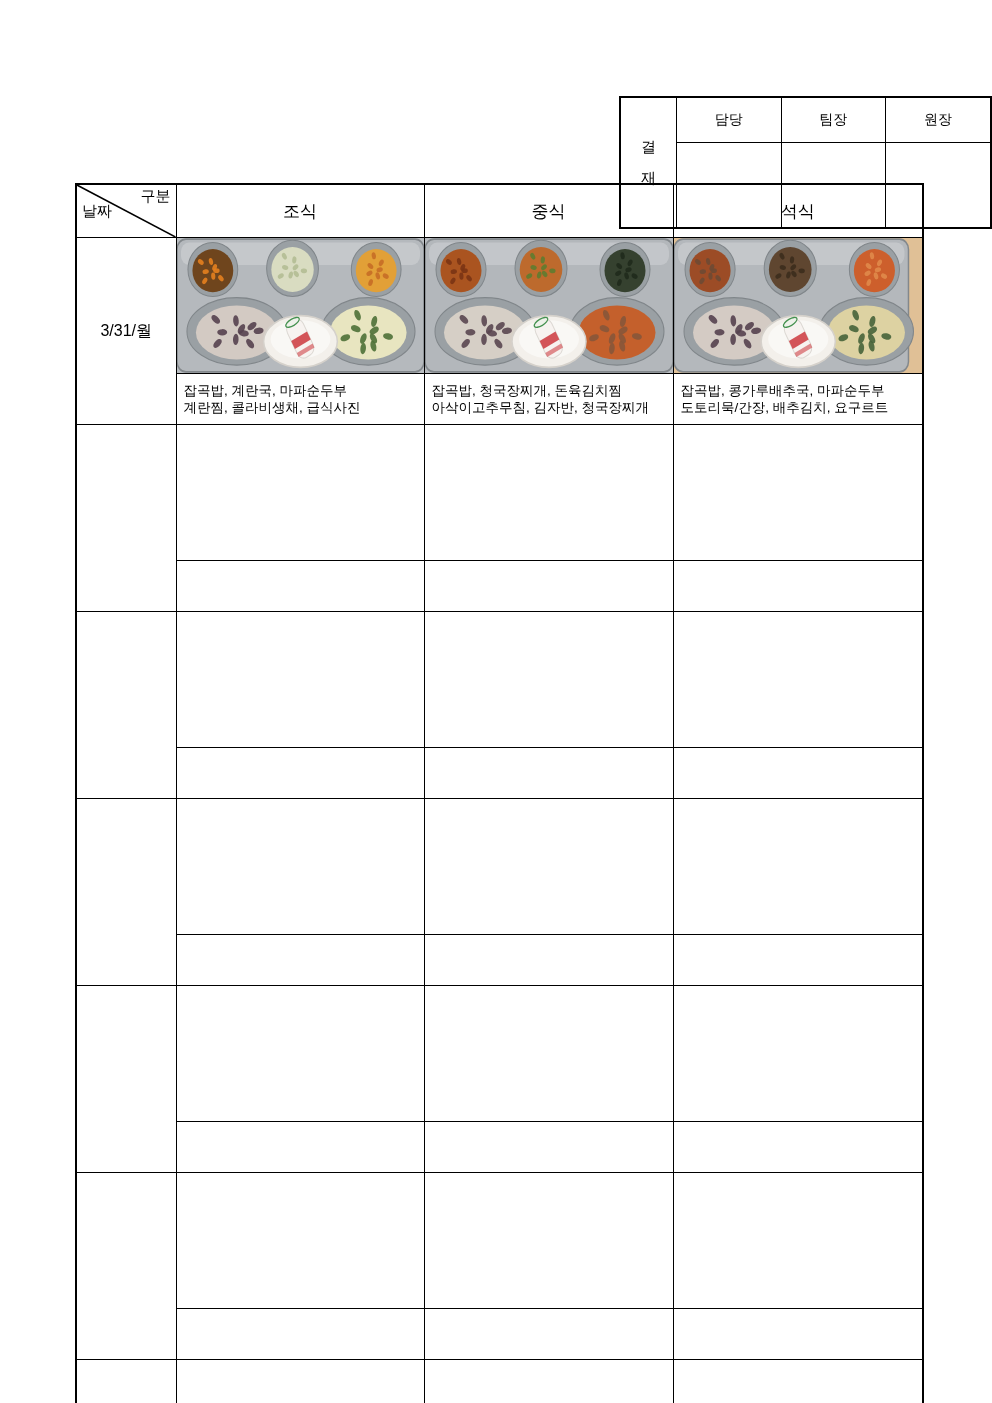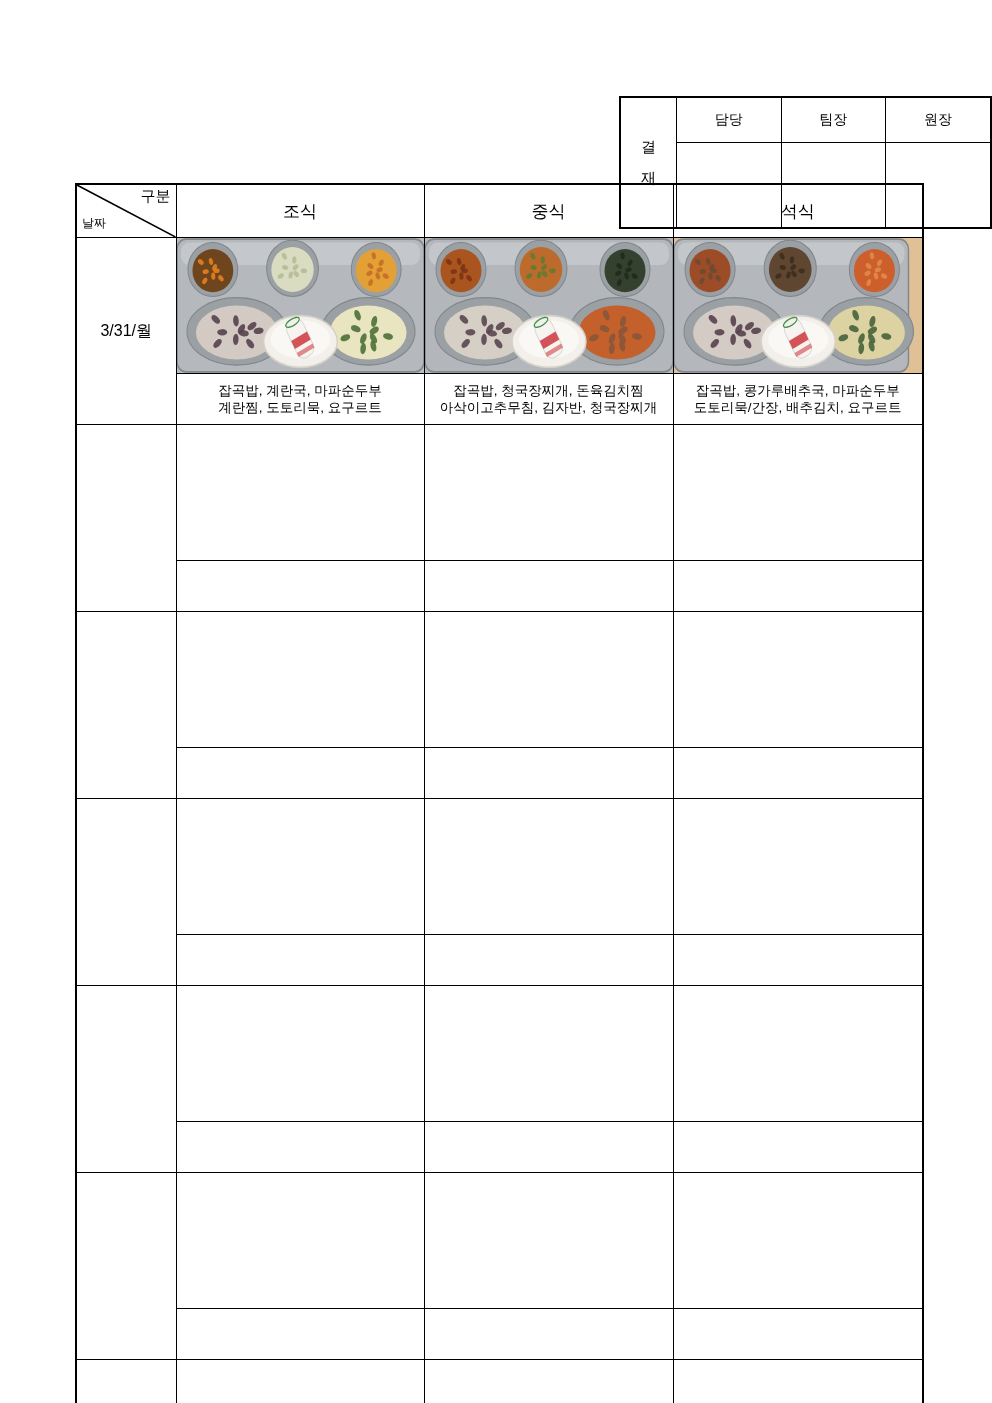--- a/index.html
+++ b/index.html
@@ -15,27 +15,27 @@
   .label-stack{display:flex;flex-direction:column;align-items:center;gap:12px;font-size:15px;}
   .approval .head{height:20px;width:89px;font-size:14px;}
   .approval .sign{height:60px;}
   
   .main{position:absolute;left:75px;top:183px;width:847px;table-layout:fixed;border:2px solid #000;}
   .main td{border:1px solid #000;padding:7px;vertical-align:middle;}
   .head-row td{height:38px;text-align:center;font-size:17px;}
   .corner{position:relative;}
   .corner .diag{position:absolute;inset:0;width:100%;height:100%;display:block;}
   .corner .top{position:absolute;top:2px;right:5px;font-size:15px;}
-  .corner .bot{position:absolute;bottom:5px;left:5px;font-size:12px;}
+  .corner .bot{position:absolute;bottom:16px;left:5px;font-size:15px;}
   .photo-row td{height:121px;margin-left:13px;}
   .photo-cell{position:relative;}
   .photo{position:absolute;top:0;left:0;right:0;bottom:0;}
   .photo svg{display:block;}
   .date-cell{text-align:center;font-size:16px;}
-  .cap-row td{height:36px;text-align:center;font-size:13.5px;line-height:17px;}
+  .cap-row td{height:36px;text-align:left;font-size:13.5px;line-height:17px;}
   .cap-line{display:block;}
 </style>
 </head>
 <body>
 
 <div class="page">
 
 
   <table class="approval">
     <tbody>
@@ -292,21 +292,21 @@
                   <rect x="115" y="99" width="18" height="4" fill="#ce4247" opacity="0.6"></rect>
                   <ellipse cx="124" cy="73" rx="7.5" ry="3" fill="#eef2ea" stroke="#44914f" stroke-width="1.2"></ellipse>
                 </g>
               </svg>
             </div>
       </td>
     </tr>
     <tr class="cap-row">
       <td>
         <span class="cap-line">잡곡밥, 계란국, 마파순두부</span>
-        <span class="cap-line">계란찜, 도토리묵, 요구르트</span>
+        <span class="cap-line">계란찜, 콜라비생채, 급식사진</span>
       </td>
       <td>
         <span class="cap-line">잡곡밥, 청국장찌개, 돈육김치찜</span>
         <span class="cap-line">아삭이고추무침, 김자반, 청국장찌개</span>
       </td>
       <td>
         <span class="cap-line">잡곡밥, 콩가루배추국, 마파순두부</span>
         <span class="cap-line">도토리묵/간장, 배추김치, 요구르트</span>
       </td>
     </tr>

